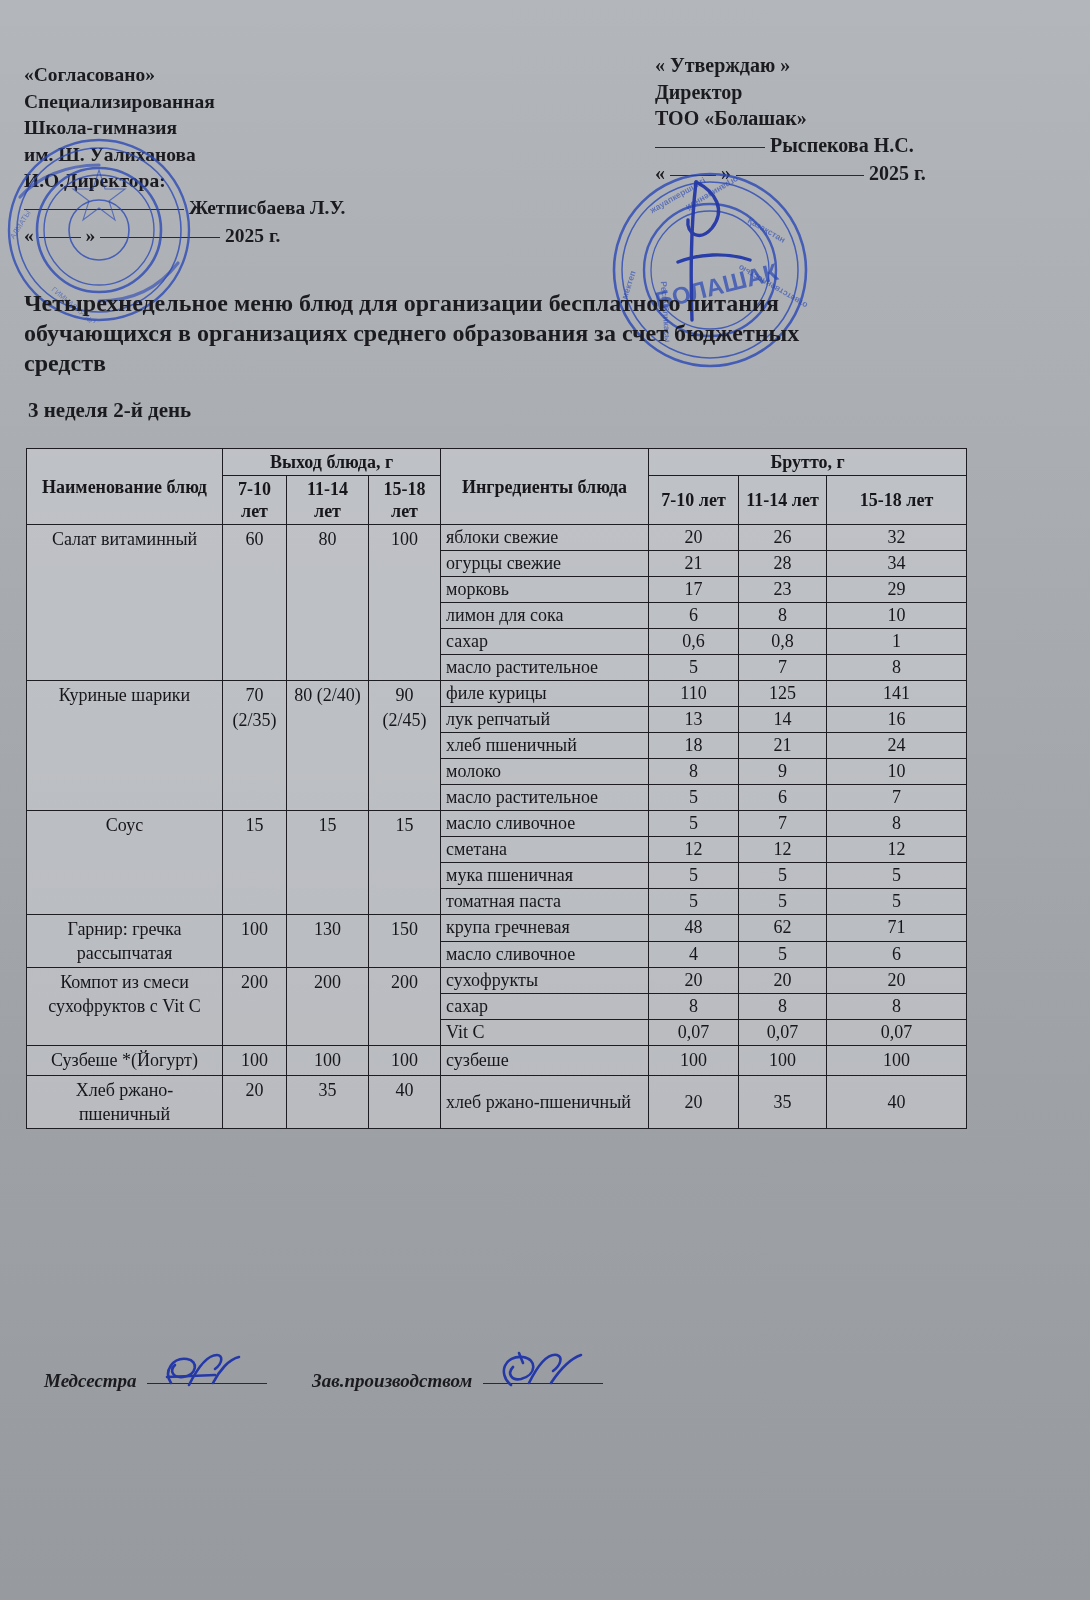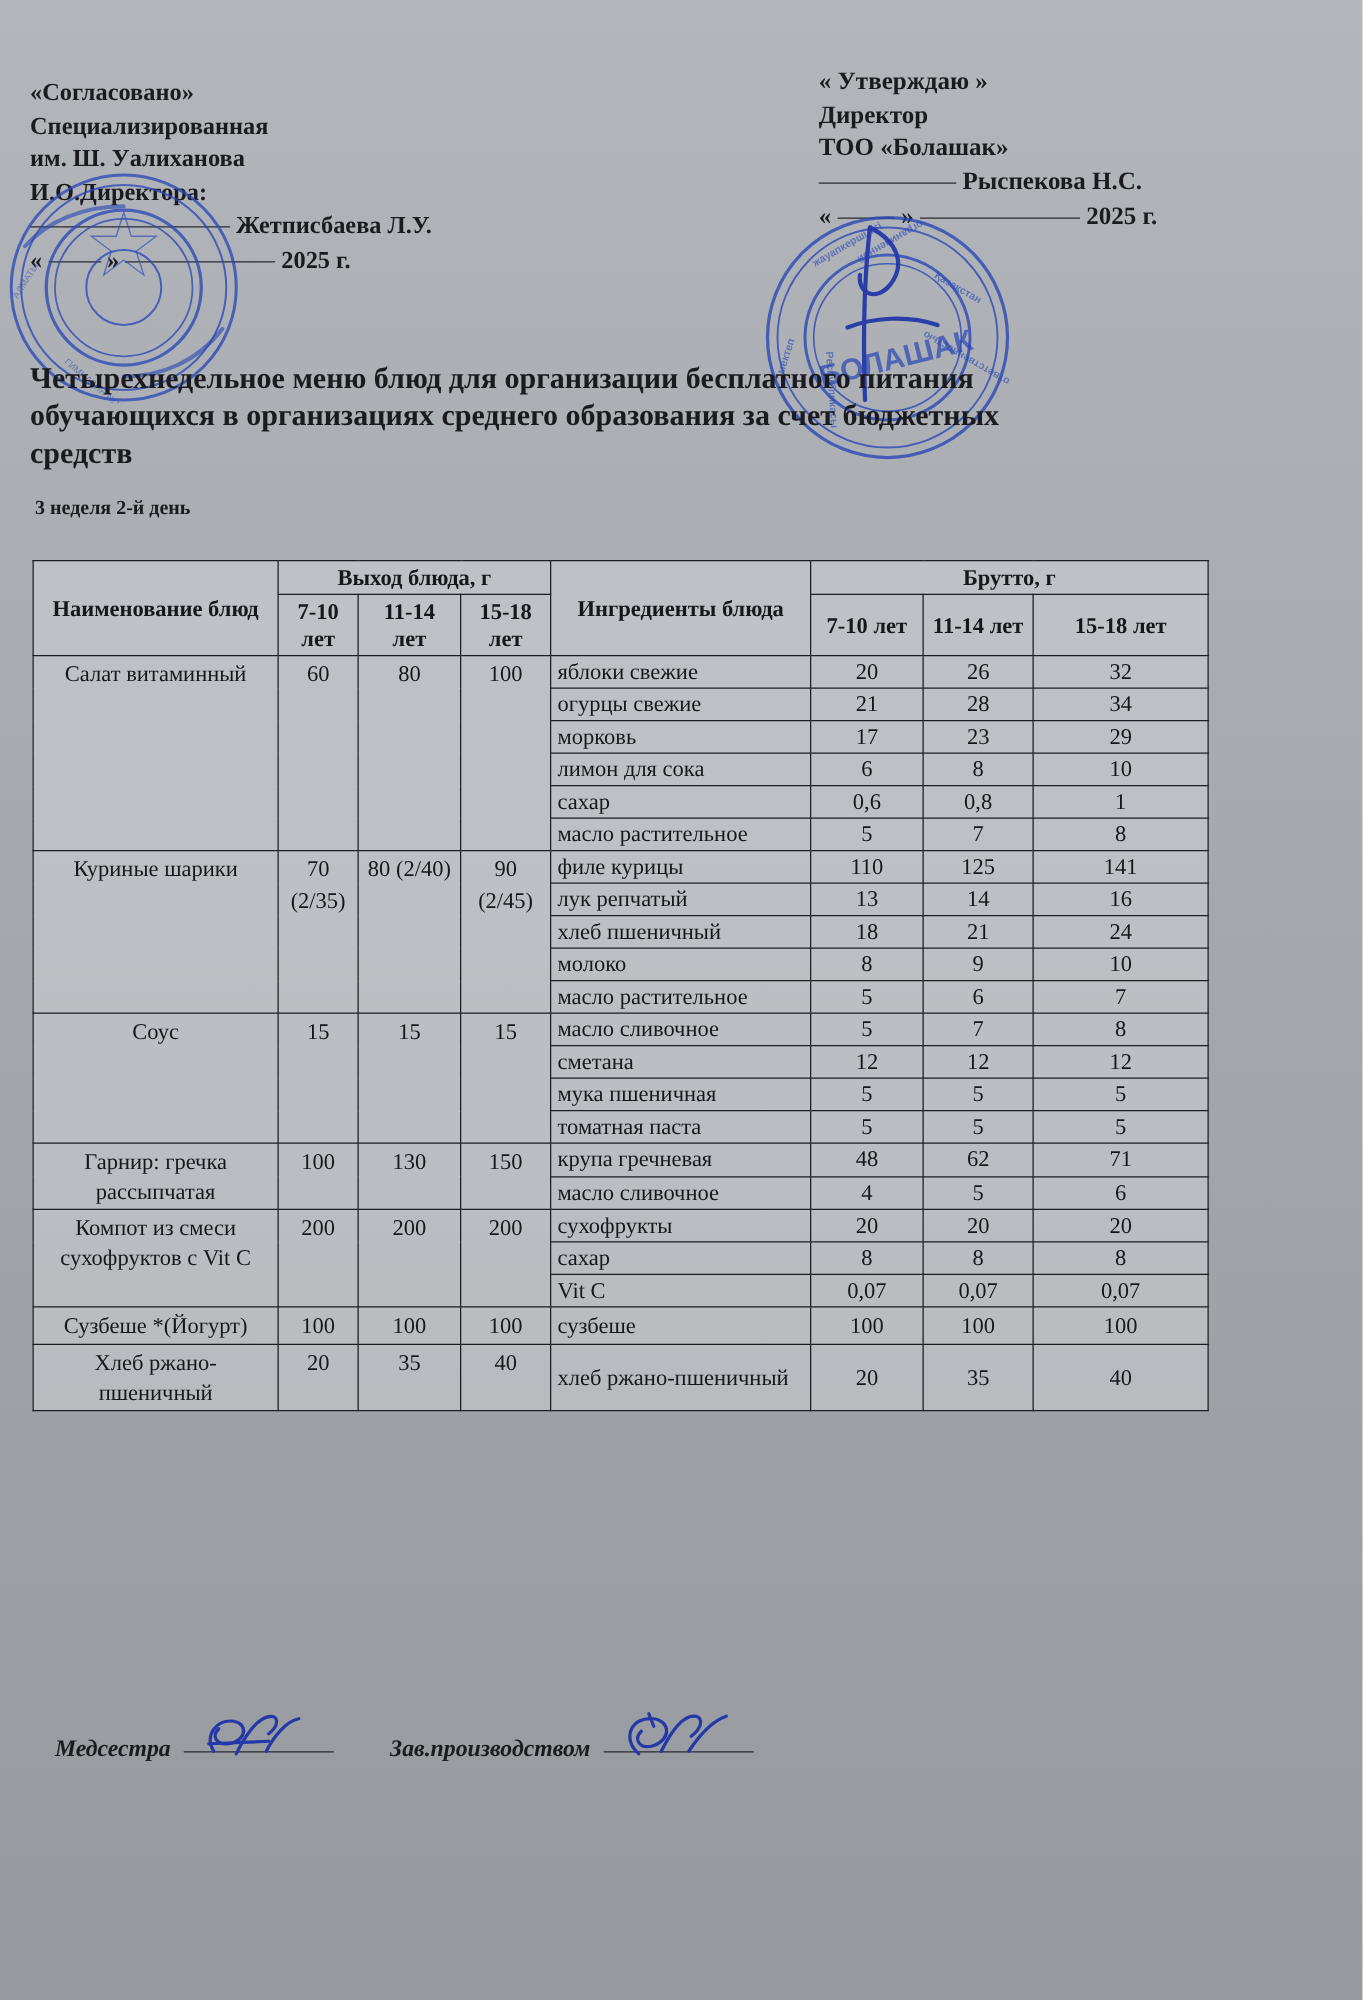--- a/index.html
+++ b/index.html
@@ -88,21 +88,21 @@
     top: 288px;
     width: 860px;
     font-size: 24px;
     font-weight: bold;
     line-height: 30px;
   }
   .week-line {
     position: absolute;
     left: 28px;
     top: 398px;
-    font-size: 16px;
+    font-size: 21px;
     font-weight: bold;
   }
 
   
   table.menu {
     position: absolute;
     left: 26px;
     top: 448px;
     width: 940px;
     border-collapse: collapse;
@@ -159,21 +159,21 @@
   
   .footer {
     position: absolute;
     left: 44px;
     top: 1370px;
     width: 900px;
     font-style: italic;
     font-size: 19px;
     font-weight: bold;
   }
-  .footer .lbl { display: inline-block; margin-top: 19px; }
+  .footer .lbl { display: inline-block; }
   .footer .sigrule {
     display: inline-block;
     width: 120px;
     border-bottom: 1.4px solid #2a2a33;
     vertical-align: 3px;
     margin: 0 6px;
     position: relative;
   }
   .pen {
     position: absolute;
@@ -189,20 +189,21 @@
 </head>
 <body>
 
 <div class="page">
 
   <div class="hdr">
 
     <div class="hdr-left">
       <div>«Согласовано»</div>
       <div>Специализированная</div>
+      <div>Школа-гимназия</div>
       <div>им. Ш. Уалиханова</div>
       <div>И.О.Директора:</div>
       <div class="sig-line-row">
         <span class="rule" style="width:160px;"></span>
         <span class="nm">Жетписбаева Л.У.</span>
       </div>
       <div class="sig-line-row">
         <span>«</span>
         <span class="rule" style="width:42px;"></span>
         <span>»</span>

